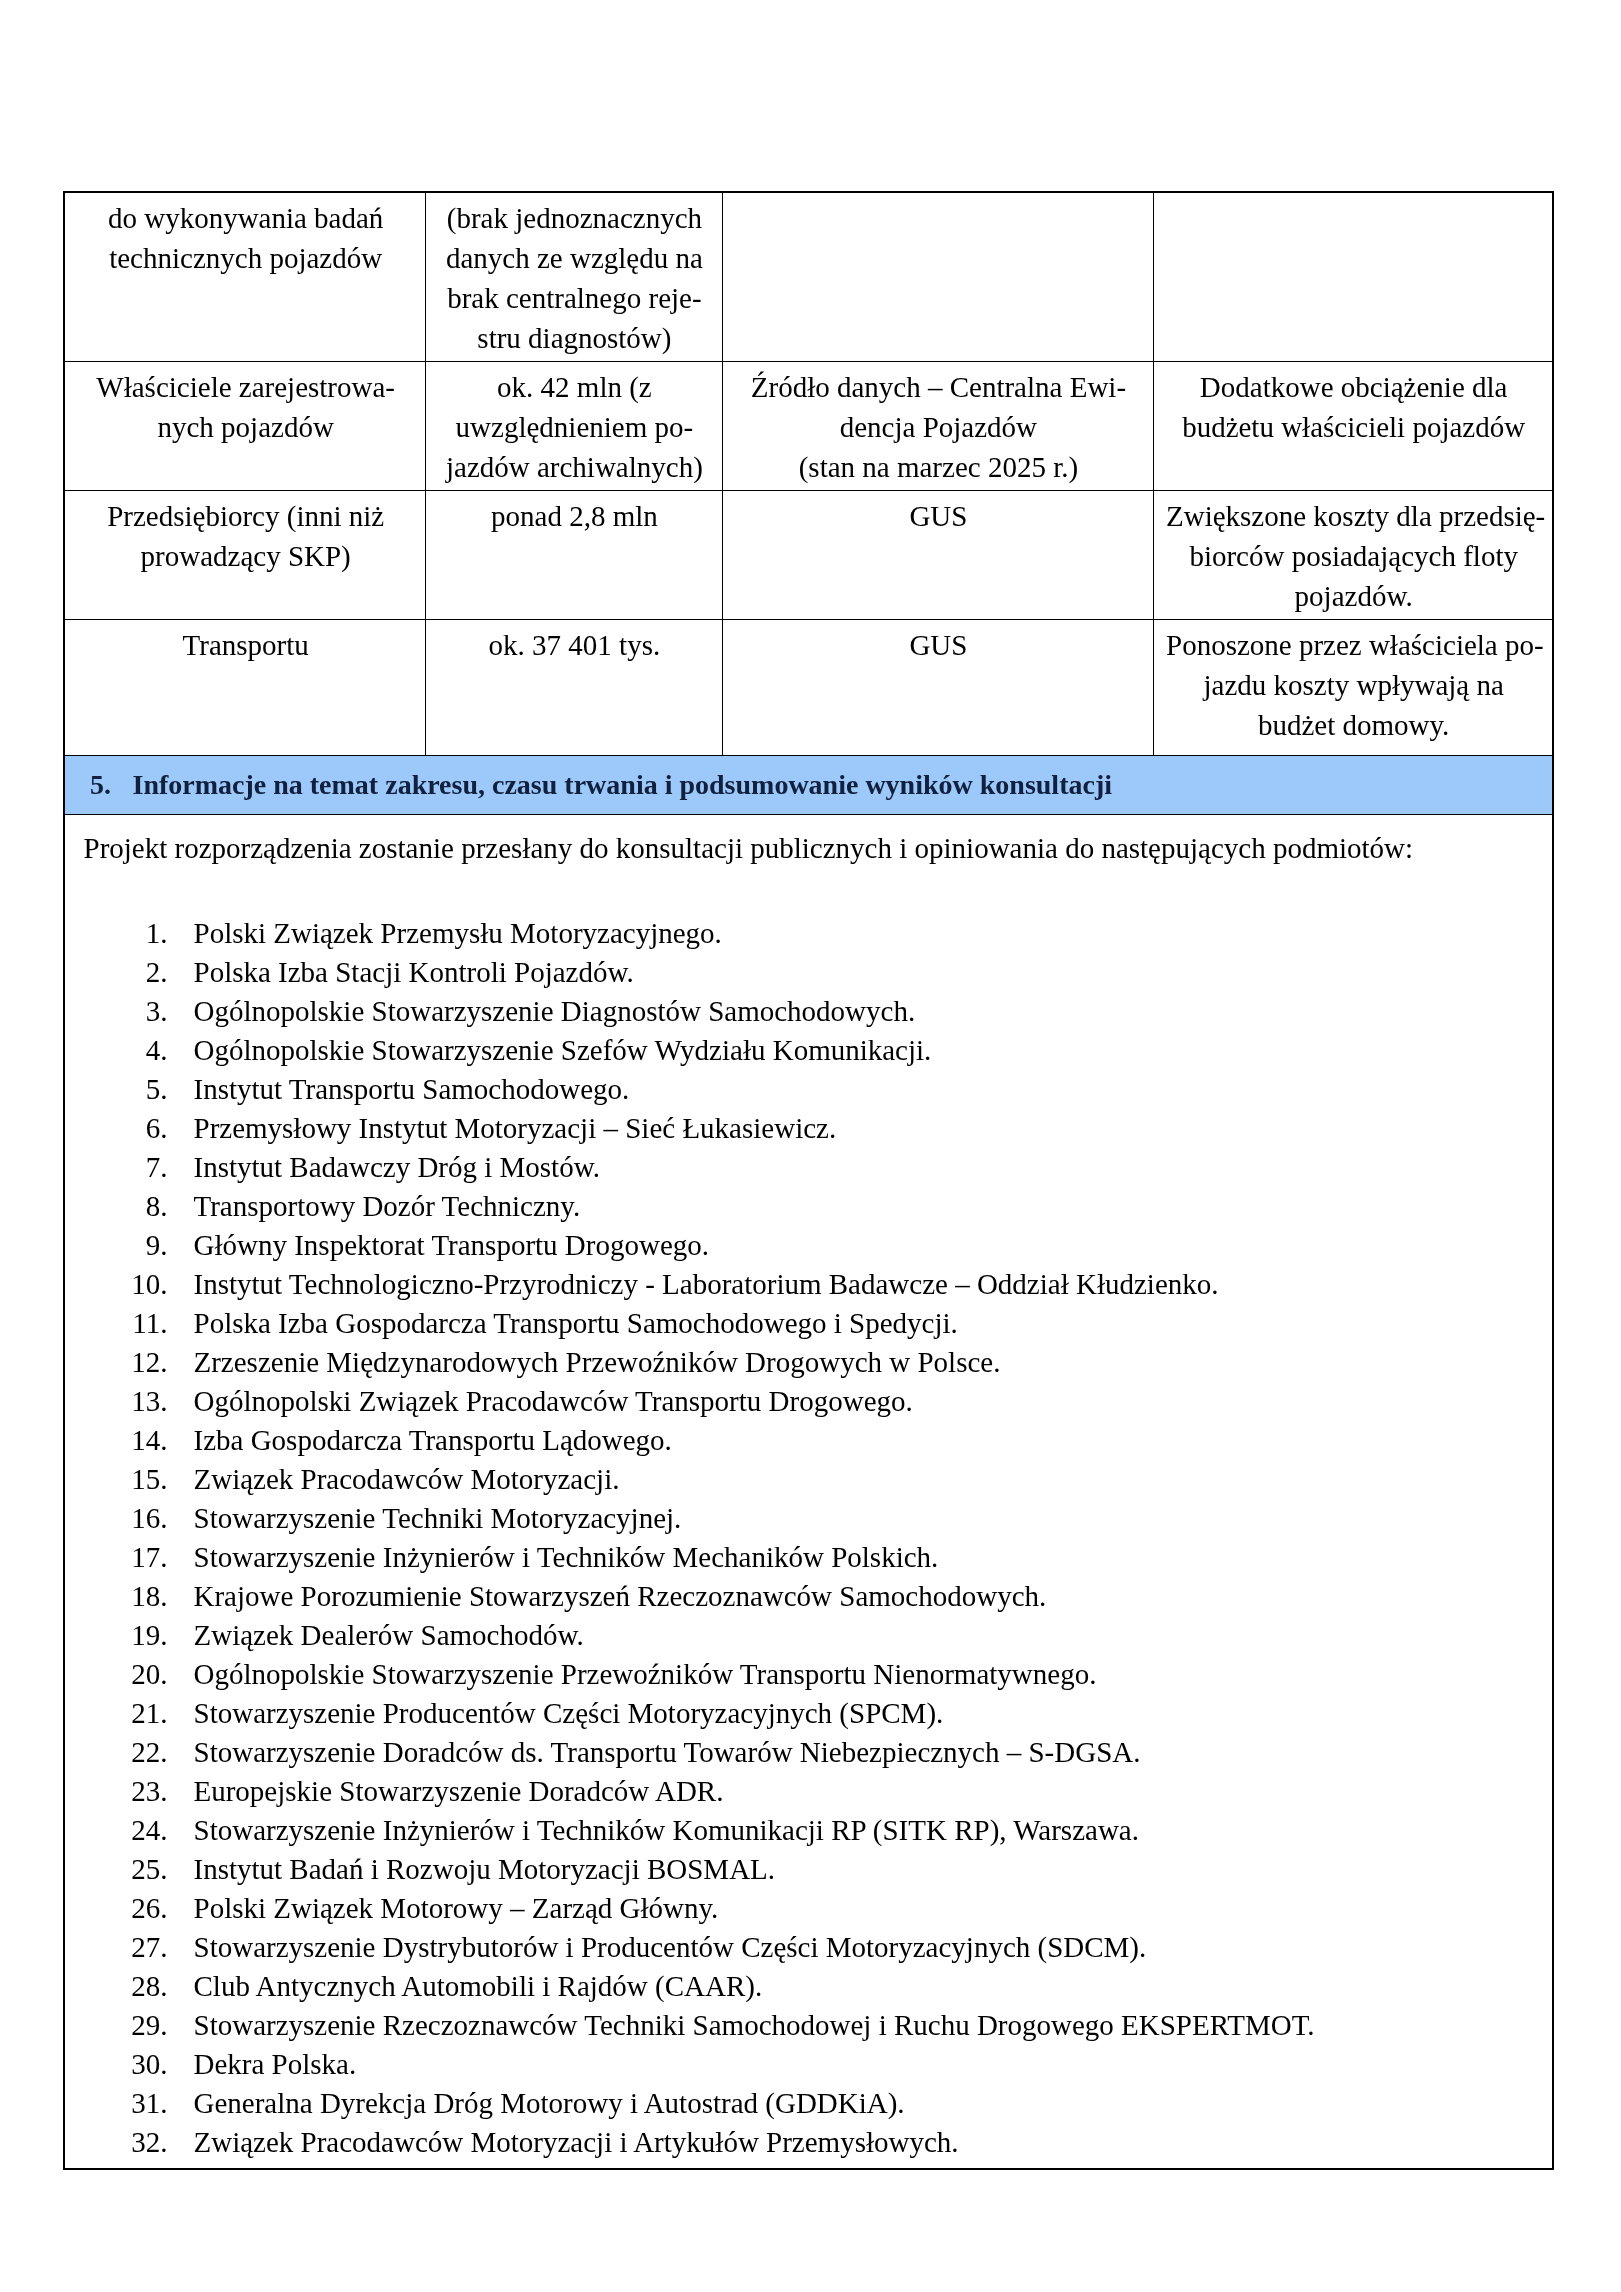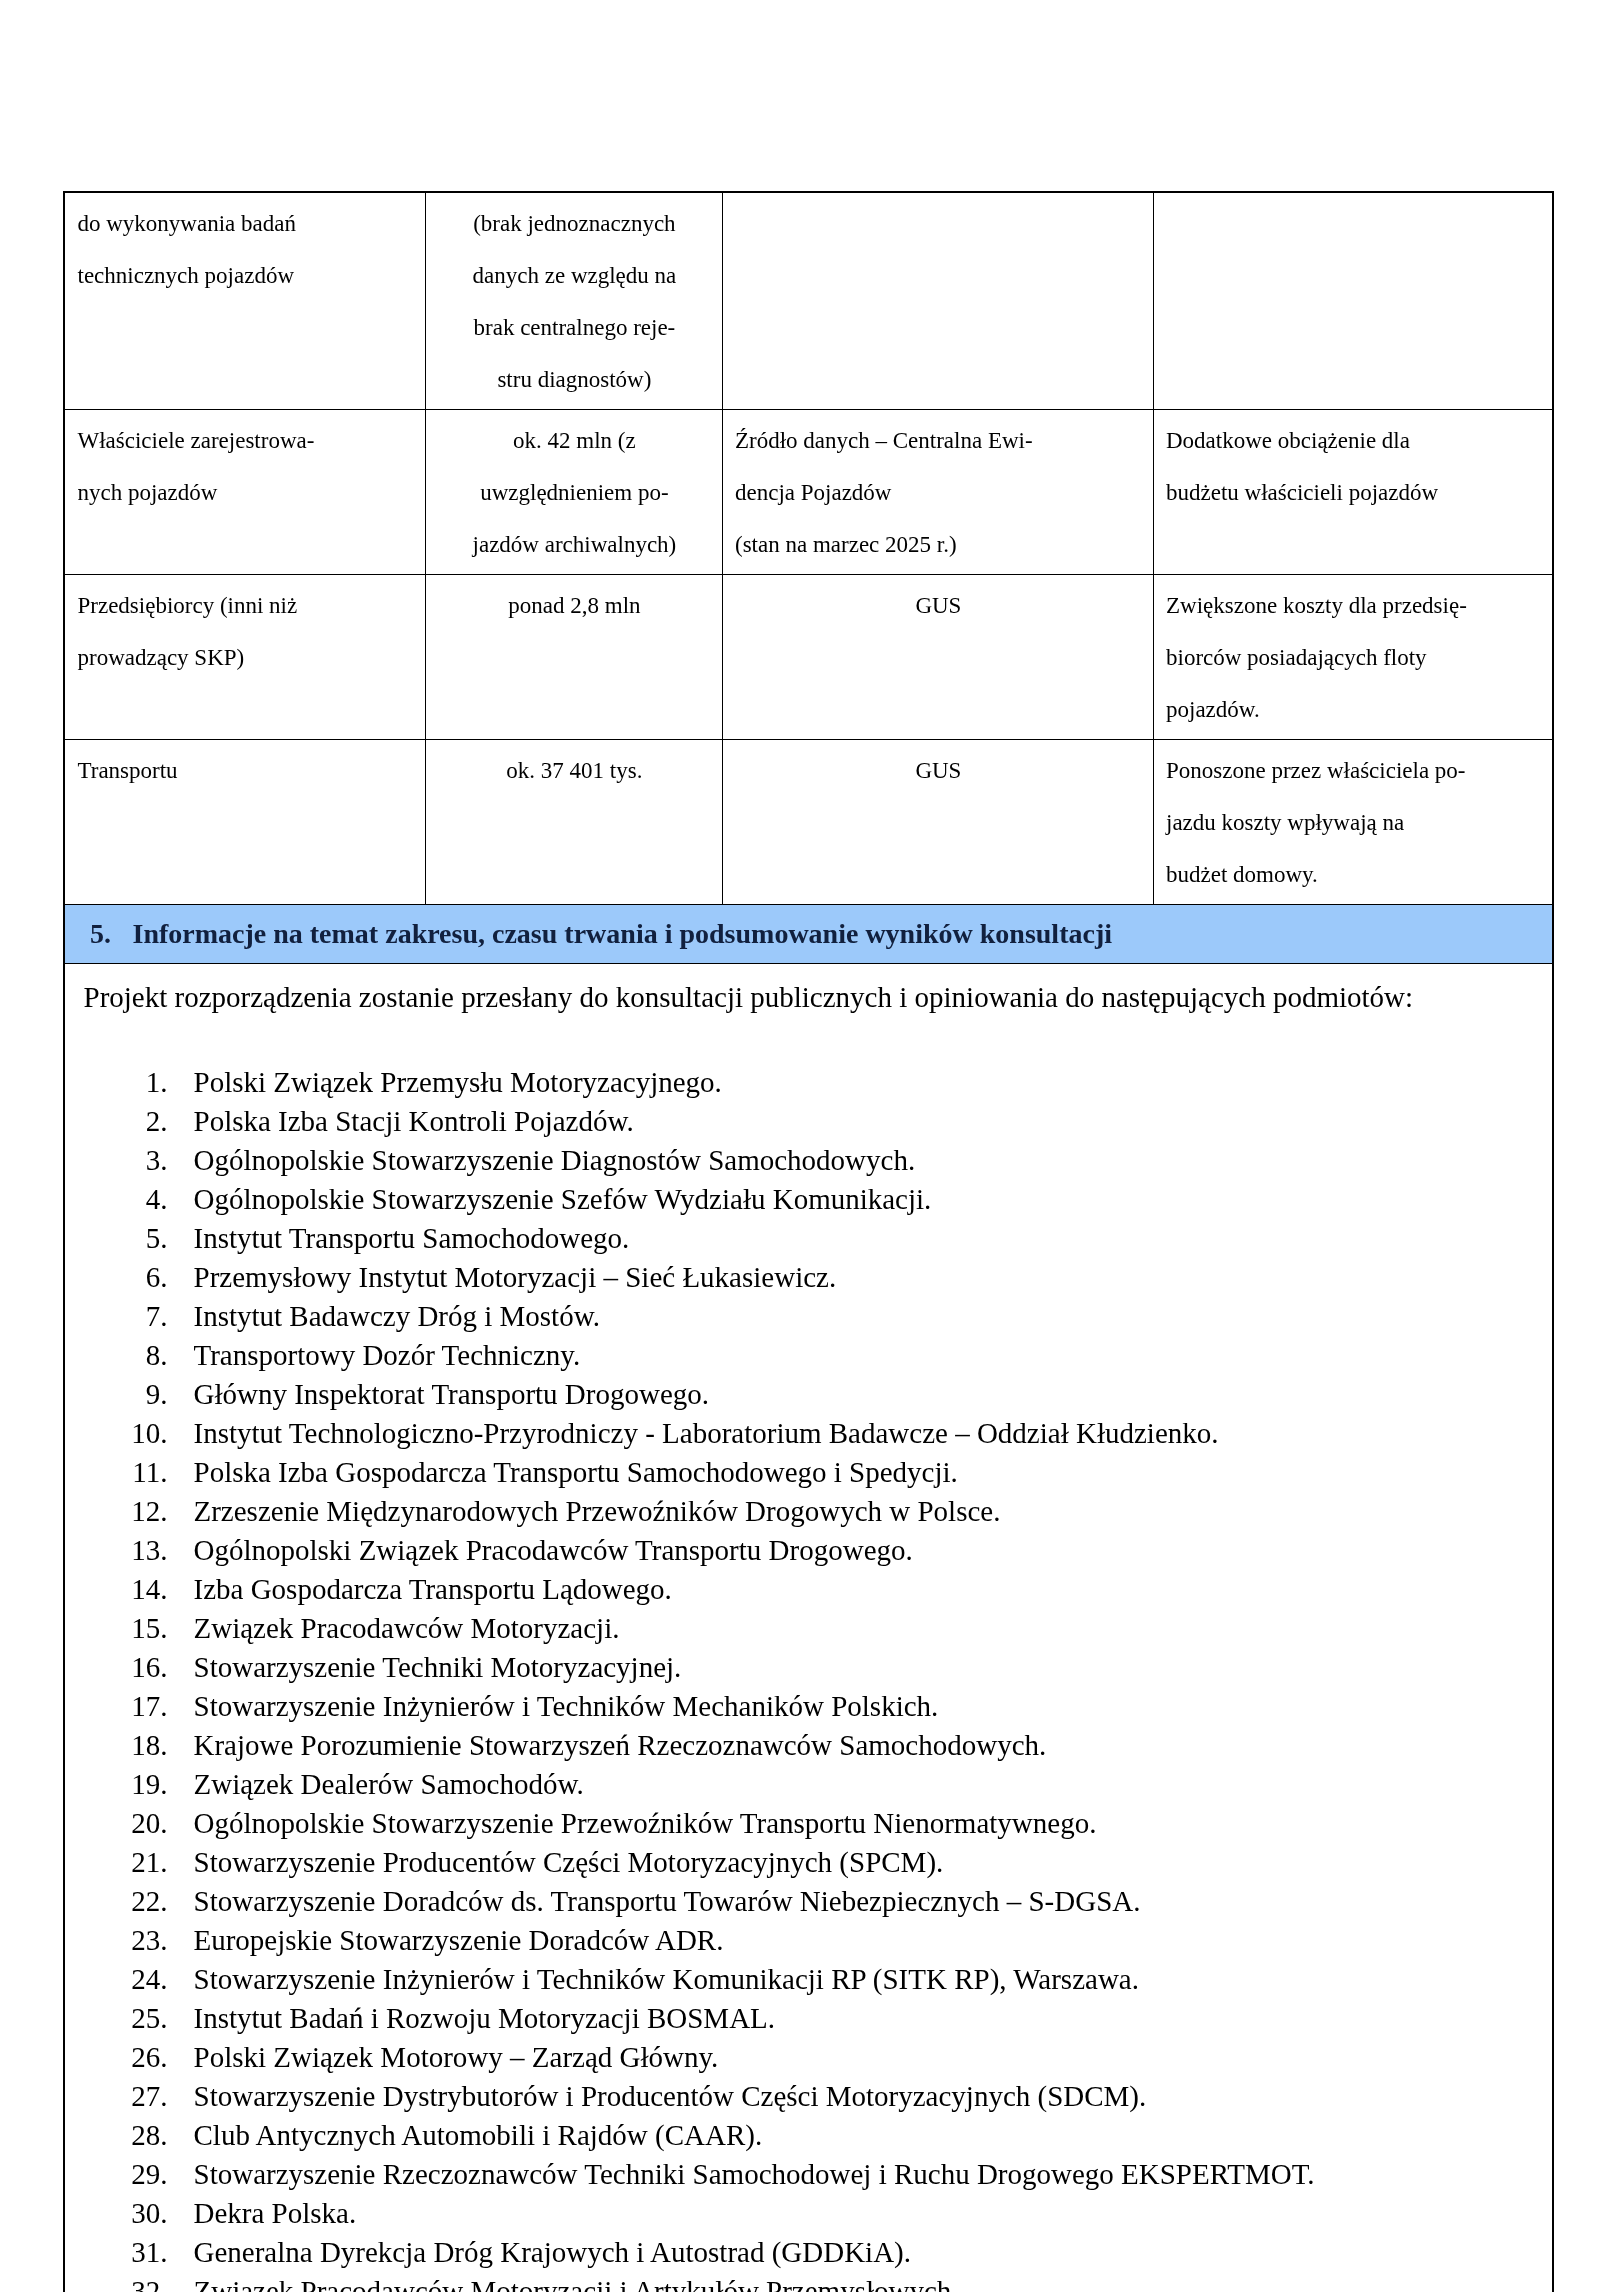--- a/index.html
+++ b/index.html
@@ -21,23 +21,24 @@
     border:2.7px solid var(--border);
     background:#ffffff;
   }
   table.grid{
     width:100%;border-collapse:collapse;table-layout:fixed;
   }
   table.grid td{
     border:1.8px solid var(--border);
     vertical-align:top;
     padding:4.5px 10.7px 3.6px 12.5px;
-    font-size:23px;line-height:52px;
+    font-size:29px;line-height:40px;
     white-space:pre;
     overflow:hidden;
+    text-align:center;
   }
   table.grid tr:first-child td{border-top:none;}
   table.grid td:first-child{border-left:none;}
   table.grid td:last-child{border-right:none;}
   table.grid tr:nth-child(1){height:159px;}
   table.grid tr:nth-child(2){height:105px;}
   table.grid tr:nth-child(3){height:106px;padding-left:26px;}
   table.grid tr:nth-child(4){height:136px;}
   td.ac{text-align:center;padding-left:5.4px;padding-right:5.4px;}
   td.lh45{line-height:40px;}
@@ -250,21 +251,21 @@
           <div class="li">
           <span class="num">29.</span>
           <span class="lbl">Stowarzyszenie Rzeczoznawców Techniki Samochodowej i Ruchu Drogowego EKSPERTMOT.</span>
         </div>
           <div class="li">
           <span class="num">30.</span>
           <span class="lbl">Dekra Polska.</span>
         </div>
           <div class="li">
           <span class="num">31.</span>
-          <span class="lbl">Generalna Dyrekcja Dróg Krajowych i Autostrad (GDDKiA).</span>
+          <span class="lbl">Generalna Dyrekcja Dróg Motorowy i Autostrad (GDDKiA).</span>
         </div>
           <div class="li">
           <span class="num">32.</span>
           <span class="lbl">Związek Pracodawców Motoryzacji i Artykułów Przemysłowych.</span>
         </div>
         </div>
     </div>
 
   </div>
 </div>

